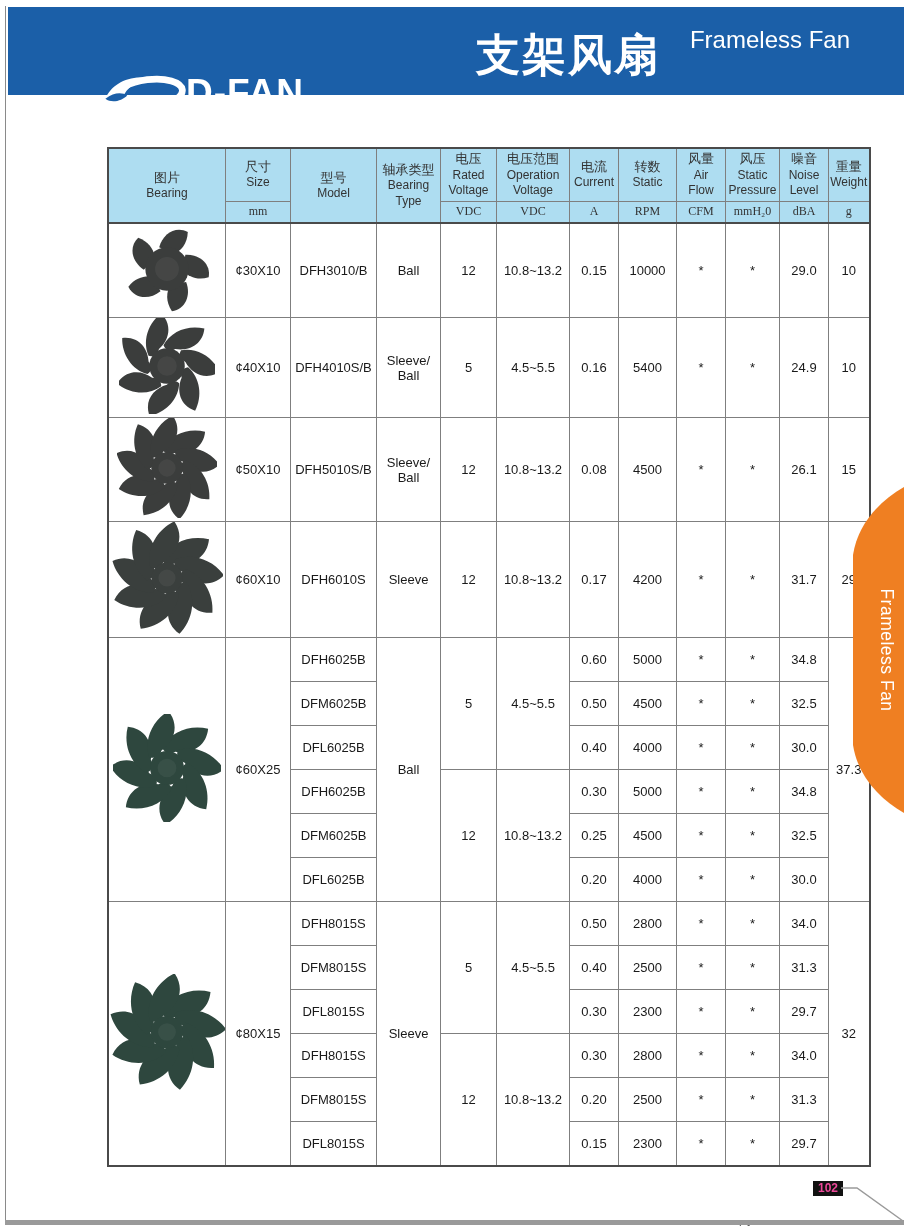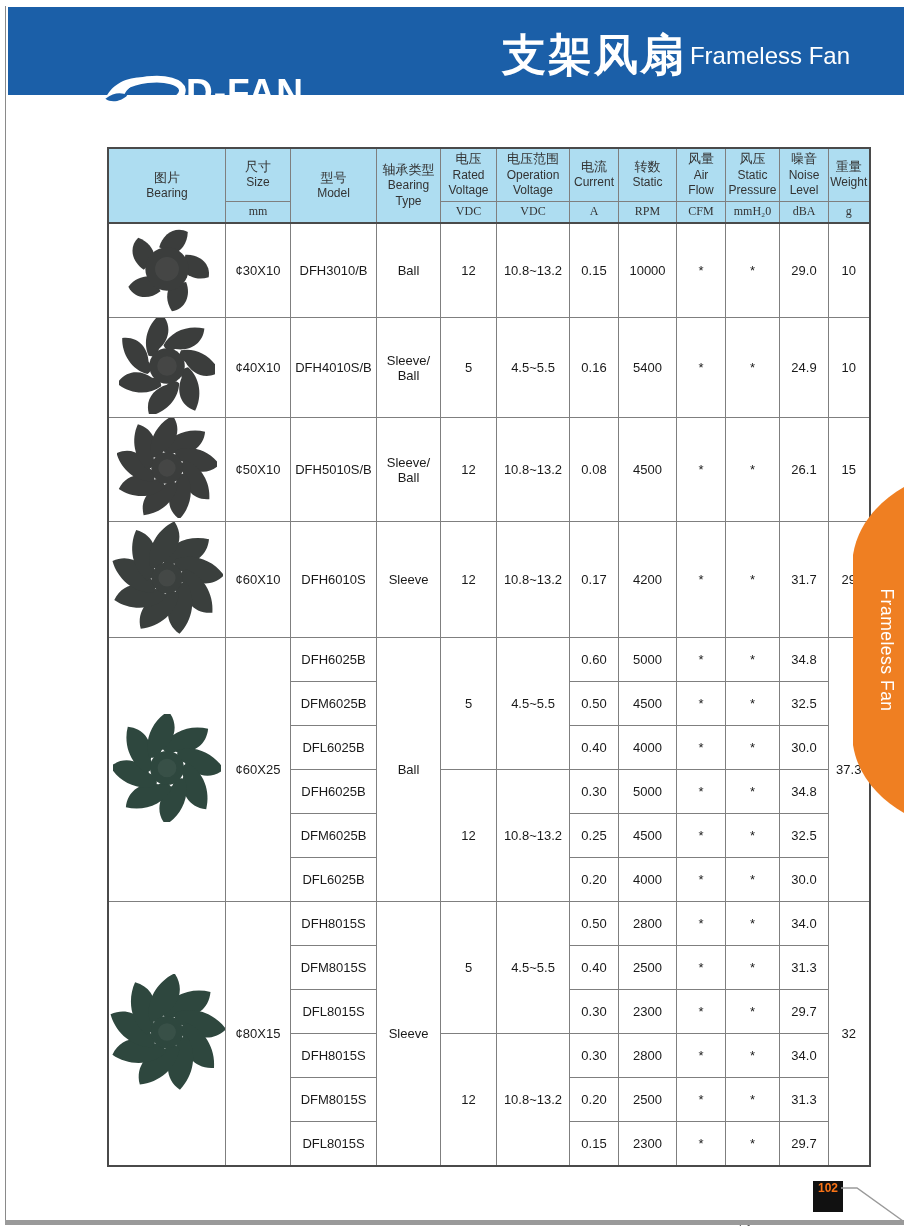--- a/index.html
+++ b/index.html
@@ -8,21 +8,21 @@
 
   
   .edge-left   { position:absolute; left:5px; top:6px; width:1px; height:1216px; background:#8a8a8a; }
   .edge-bottom { position:absolute; left:5px; right:0; bottom:1px; height:5px; background:#9a9a9a; }
 
   
   .header { position:absolute; left:8px; right:0; top:7px; height:88px; background:#1b5fa8; color:#fff; }
   .logo { position:absolute; left:94px; top:20px; display:flex; align-items:center;margin-top:40px; }
   .logo svg { width:84px; height:52px; display:block; }
   .logo-text { font-size:37px; font-weight:bold; letter-spacing:1px; margin-left:0px; }
-  .titles { position:absolute; right:54px; bottom:10px; display:flex; align-items:center; gap:4px; }
+  .titles { position:absolute; right:54px; bottom:10px; display:flex; align-items:flex-start; gap:30px; }
   .title-cn { font-size:44px; font-weight:bold; letter-spacing:2px; }
   .title-en { font-size:24px; }
 
   
   table.spec { position:absolute; left:107px; top:147px; border-collapse:collapse;
                table-layout:fixed; border:2px solid #4a4a4a; }
   .spec th, .spec td { border:1px solid #7f7f7f; text-align:center; vertical-align:middle; padding:0; }
   .spec thead th { background:#aeddf1; font-weight:normal; color:#333; font-size:12px; line-height:1.28; }
   .spec thead tr.h1 { height:53px; }
   .spec thead tr.h2 { height:22px;font-family:Liberation Serif, serif; }
@@ -36,22 +36,22 @@
   .photo-cell { text-align:center; }
   .fan { display:inline-block; line-height:0; }
 
   
   .side-tab { position:absolute; left:846px; top:487px; width:58px; height:326px; }
   .side-tab text { font-size:17.5px; fill:#ffffff; letter-spacing:0.5px;
                    font-family:"Liberation Sans", sans-serif; }
 
   
   .footer-site { position:absolute; top:1223px; right:96px; font-size:12px; color:#555; letter-spacing:0.3px; }
-  .page-box { position:absolute; left:813px; top:1181px; min-width:26px; height:31px; padding:0 2px;
-              background:#111; color:#f97316; font-size:12px; font-weight:bold;
+  .page-box { position:absolute; left:813px; top:1181px; min-width:26px; height:15px; padding:0 2px;
+              background:#111; color:#ec4899; font-size:12px; font-weight:bold;
               text-align:center; line-height:15px; }
   .footer-line { position:absolute; left:841px; top:1184px; width:63px; height:38px; }
 </style>
 </head>
 <body>
 
 <div class="page">
 
   <div class="edge-left"></div>
 

